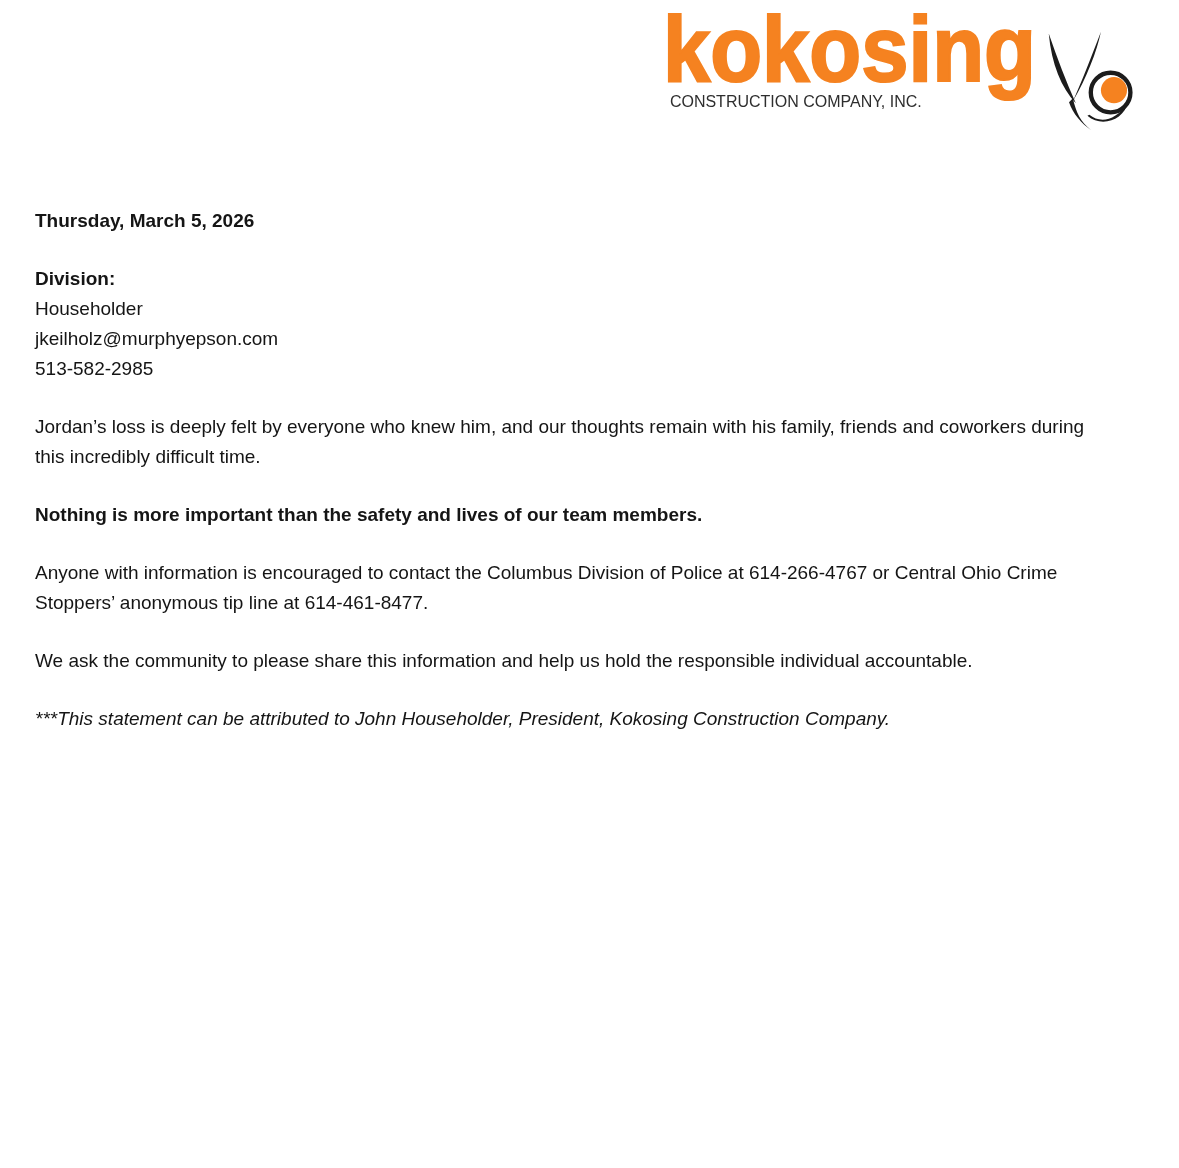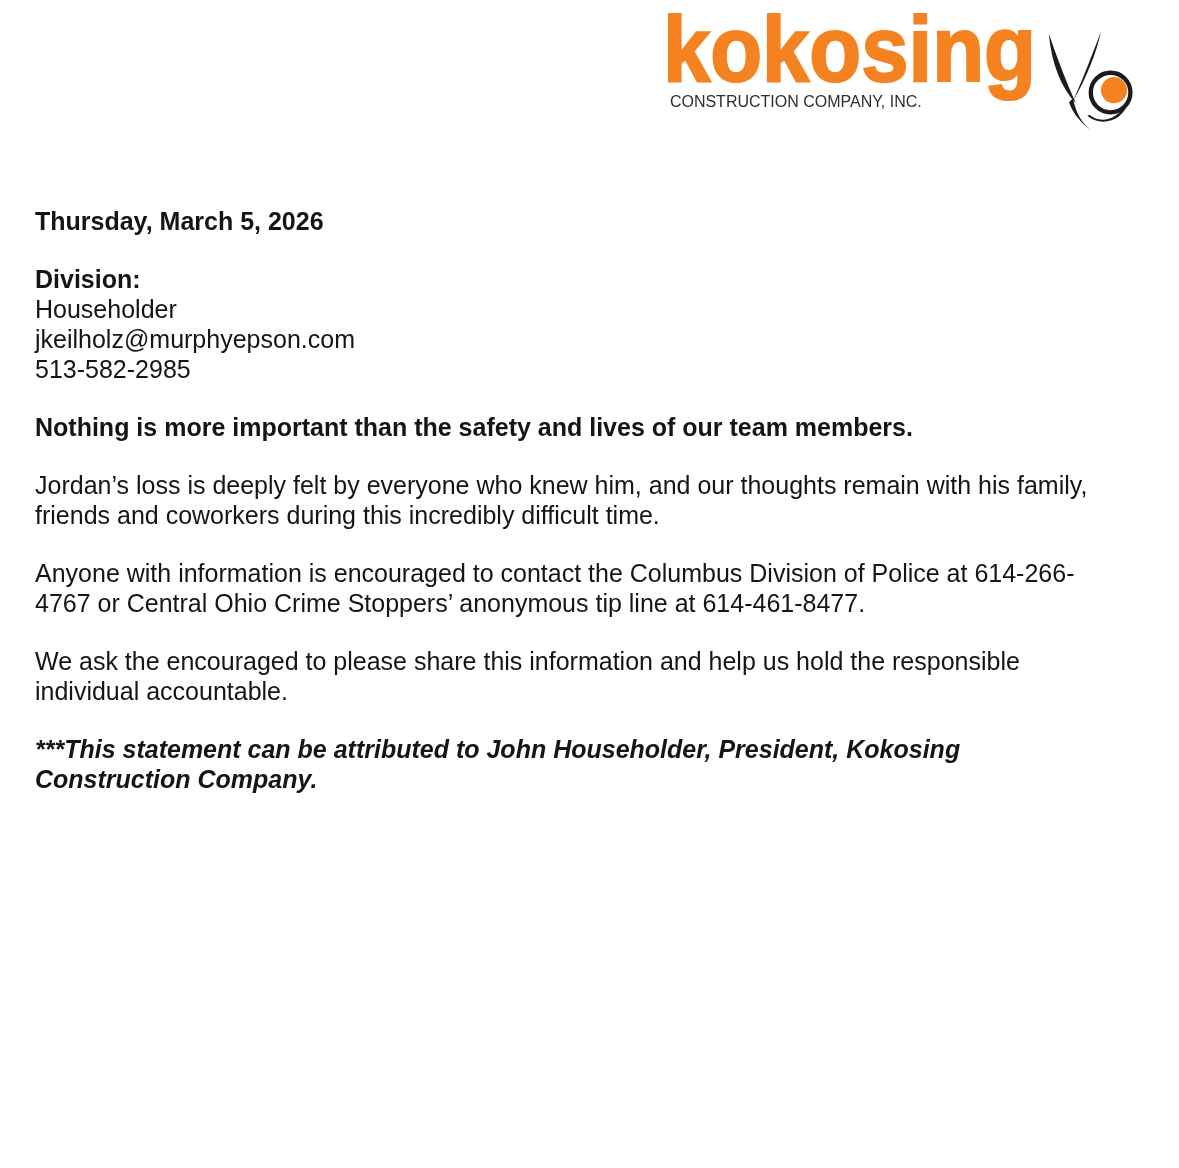--- a/index.html
+++ b/index.html
@@ -44,27 +44,27 @@
     margin-left: 7px;
   }
   .logo-icon-wrap { margin-left: 5px; margin-top: 8px; }
 
   
   .content {
     position: absolute;
     left: 35px;
     top: 206px;
     width: 1070px;
-    font-size: 25px;
+    font-size: 19px;
     line-height: 30px;
   }
   .para { margin-bottom: 28px; }
   .para:last-child { margin-bottom: 0; }
   .b { font-weight: bold; }
-  .bi { font-weight: bold; font-style: italic; }
+  .bi { font-weight: normal; font-style: italic; }
   .contact-line { }
 </style>
 </head>
 <body>
 
 <div class="page">
 
   <div class="logo">
     <div class="logo-text">
       <div class="wordmark">kokosing</div>
@@ -93,26 +93,26 @@
     <p class="para b">Thursday, March 5, 2026</p>
 
     <div class="para">
       <div class="contact-line b">Division:</div>
       <div class="contact-line">Householder</div>
       <div class="contact-line">jkeilholz@murphyepson.com</div>
       <div class="contact-line">513-582-2985</div>
     </div>
 
 
+    <p class="para">Jordan’s loss is deeply felt by everyone who knew him, and our thoughts remain with his family, friends and coworkers during this incredibly difficult time.</p>
+
     <p class="para b">Nothing is more important than the safety and lives of our team members.</p>
-
-    <p class="para">Jordan’s loss is deeply felt by everyone who knew him, and our thoughts remain with his family, friends and coworkers during this incredibly difficult time.</p>
 
 
     <p class="para">Anyone with information is encouraged to contact the Columbus Division of Police at 614-266-4767 or Central Ohio Crime Stoppers’ anonymous tip line at 614-461-8477.</p>
 
-    <p class="para">We ask the encouraged to please share this information and help us hold the responsible individual accountable.</p>
+    <p class="para">We ask the community to please share this information and help us hold the responsible individual accountable.</p>
 
 
     <p class="para bi">***This statement can be attributed to John Householder, President, Kokosing Construction Company.</p>
 
   </div>
 </div>
 
 </body></html>

